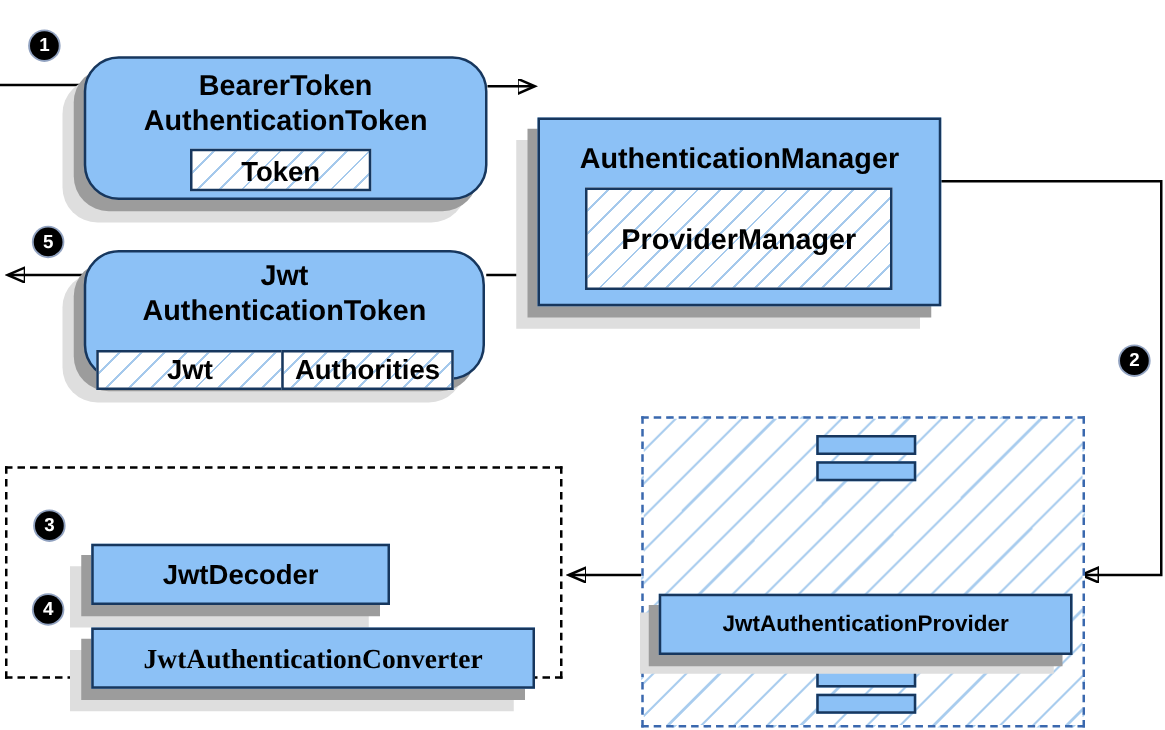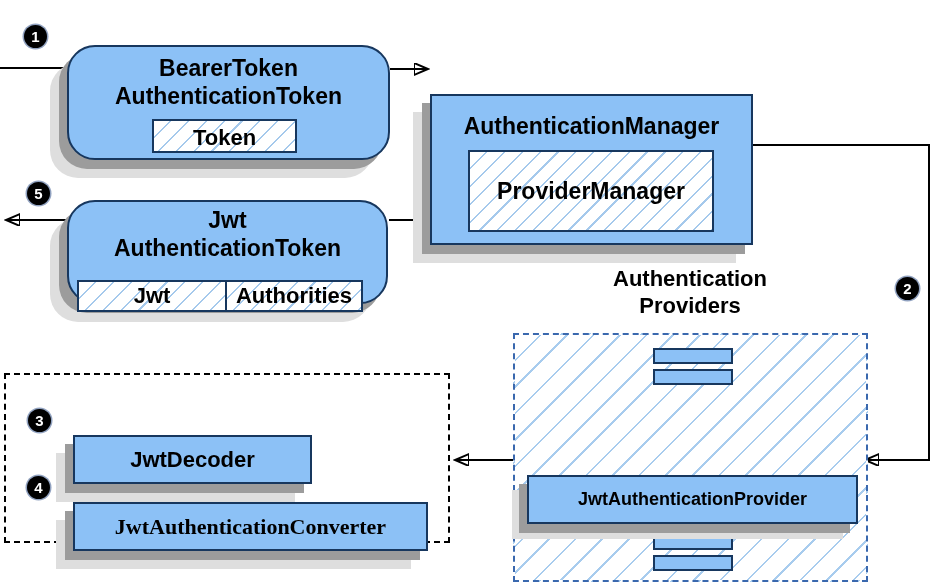--- a/index.html
+++ b/index.html
@@ -120,24 +120,20 @@
     </g>
 
     <g>
       <line class="thick" x1="690" y1="500" x2="690" y2="522"></line>
       <polygon points="690,488 683,504 697,504"></polygon>
       <polygon points="690,532 683,516 697,516"></polygon>
     </g>
   </svg>
 
   <div id="providers-box"></div>
-  <div id="providers-title">
-    <div>Authentication</div>
-    <div>Providers</div>
-  </div>
   <div class="mini" id="mini-1"></div>
   <div class="mini" id="mini-2"></div>
   <div class="mini" id="mini-3"></div>
   <div class="mini" id="mini-4"></div>
 
   <div class="node flexc" id="provider-box">
     <span>JwtAuthenticationProvider</span>
   </div>
 
   <div class="node rounded shadow" id="bearer-box">

